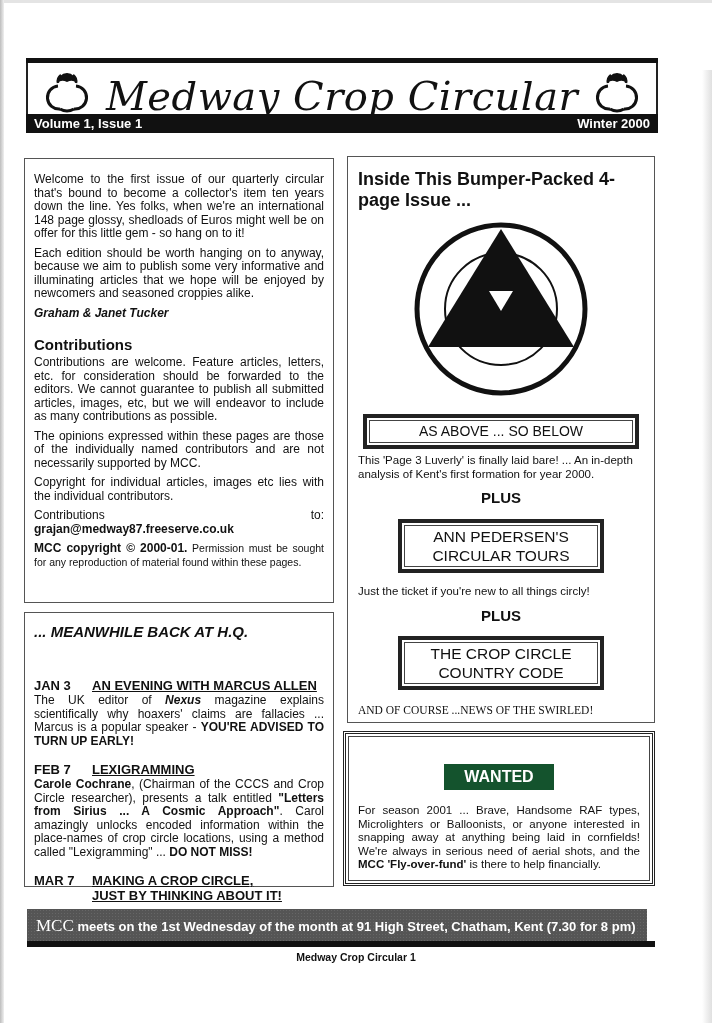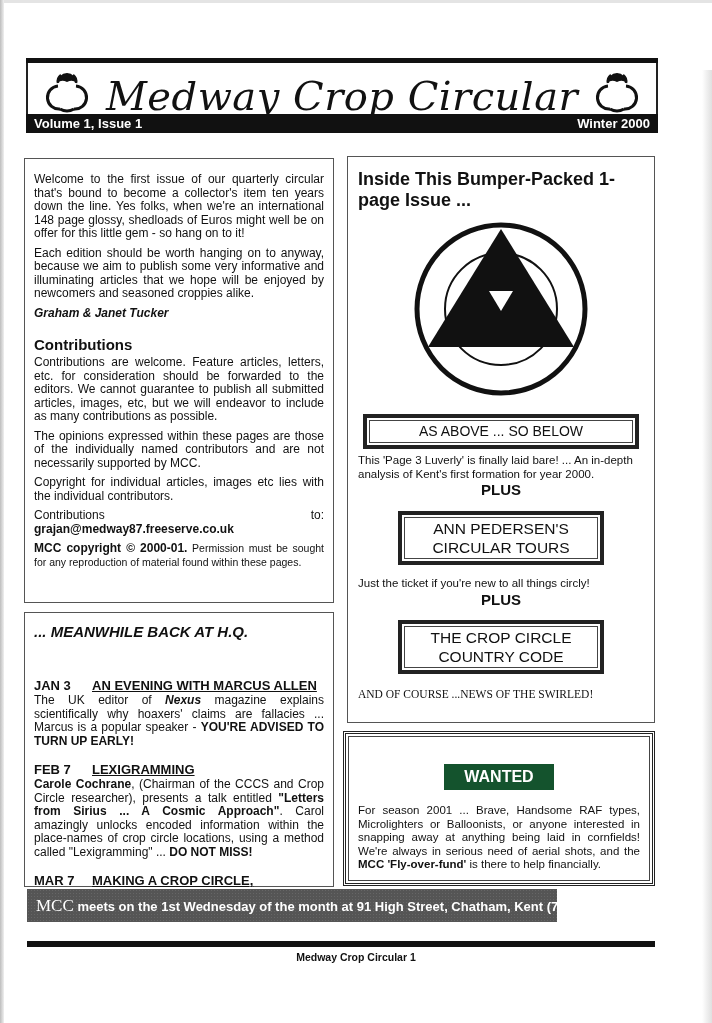--- a/index.html
+++ b/index.html
@@ -37,30 +37,30 @@
   .hq .event { margin-bottom: 14px; }
 
   .inside { left: 347px; top: 156px; width: 308px; height: 567px; padding: 12px 10px 0 10px; }
   .inside h1 { font-size: 18px; font-weight: bold; line-height: 21px; margin-bottom: 8px; }
   .logo { display: block; margin: 0 auto; width: 180px; height: 180px; }
   .framebox { margin: 0 auto; border: 4px solid #222; padding: 2px; background: #fff; }
   .framebox .inner { border: 1px solid #444; text-align: center; font-size: 15.5px; line-height: 19px; padding: 1px 4px; }
   .as-above { width: 276px; margin-top: 15px; }
   .as-above .inner { font-size: 14px; }
   .desc { font-size: 11.5px; line-height: 13.5px; margin-top: 5px; }
-  .plus { text-align: center; font-weight: bold; font-size: 15px; }
+  .plus { text-align: center; font-weight: bold; font-size: 15px; margin-top: 8px; }
   .tours { width: 206px; margin-top: 13px; }
   .code { width: 206px; margin-top: 12px; }
   .course { font-family: "Liberation Serif", serif; font-size: 11.5px; margin-top: 14px; }
 
   .wanted { left: 343px; top: 731px; width: 312px; height: 155px; border: 3px double #222; outline: 1px solid #444; outline-offset: -6px; padding: 30px 12px 0 12px; }
   .wanted-label { display: block; width: 110px; margin: 0 auto 14px auto; background: #14532d; color: #fff; text-align: center; font-weight: bold; font-size: 16px; line-height: 26px; }
   .wanted p { font-size: 11.5px; line-height: 13.5px; text-align: justify; }
 
-  .meet-bar { position: absolute; left: 27px; top: 889px; width: 530px; height: 33px; background: #555; background-image: radial-gradient(#666 1px, transparent 1px); background-size: 3px 3px; color: #fff; font-size: 13px; font-weight: bold; line-height: 33px; padding-left: 9px; white-space: nowrap; }
+  .meet-bar { position: absolute; left: 27px; top: 909px; width: 620px; height: 33px; background: #555; background-image: radial-gradient(#666 1px, transparent 1px); background-size: 3px 3px; color: #fff; font-size: 13px; font-weight: bold; line-height: 33px; padding-left: 9px; white-space: nowrap; }
   .meet-bar .mcc { font-family: "Liberation Serif", serif; font-weight: normal; font-size: 17px; }
   .footer-rule { position: absolute; left: 27px; top: 941px; width: 628px; height: 6px; background: #111; }
   .footer { position: absolute; left: 0; width: 712px; top: 951px; text-align: center; font-weight: bold; font-size: 10.5px; }
 </style>
 </head>
 <body>
 
 <div class="edge-top"></div>
 <div class="edge-left"></div>
 <div class="edge-right"></div>
@@ -128,21 +128,21 @@
       <span class="event-date">MAR 7</span>
       <span>
         <span class="u" style="display:block">MAKING A CROP CIRCLE,</span>
         <span class="u" style="display:block">JUST BY THINKING ABOUT IT!</span>
       </span>
     </div>
   </div>
 </div>
 
 <div class="box inside">
-  <h1>Inside This Bumper-Packed 1-page Issue ...</h1>
+  <h1>Inside This Bumper-Packed 4-page Issue ...</h1>
   <svg class="logo" viewBox="0 0 180 180">
     <circle cx="90" cy="90" r="84" fill="none" stroke="#111" stroke-width="5"></circle>
     <circle cx="90" cy="90" r="56" fill="none" stroke="#111" stroke-width="2"></circle>
     <polygon points="90,10 17,128 163,128" fill="#111"></polygon>
     <polygon points="78,72 102,72 90,92" fill="#fff"></polygon>
   </svg>
 
   <div class="framebox as-above">
     <div class="inner">AS ABOVE ... SO BELOW</div>
   </div>

